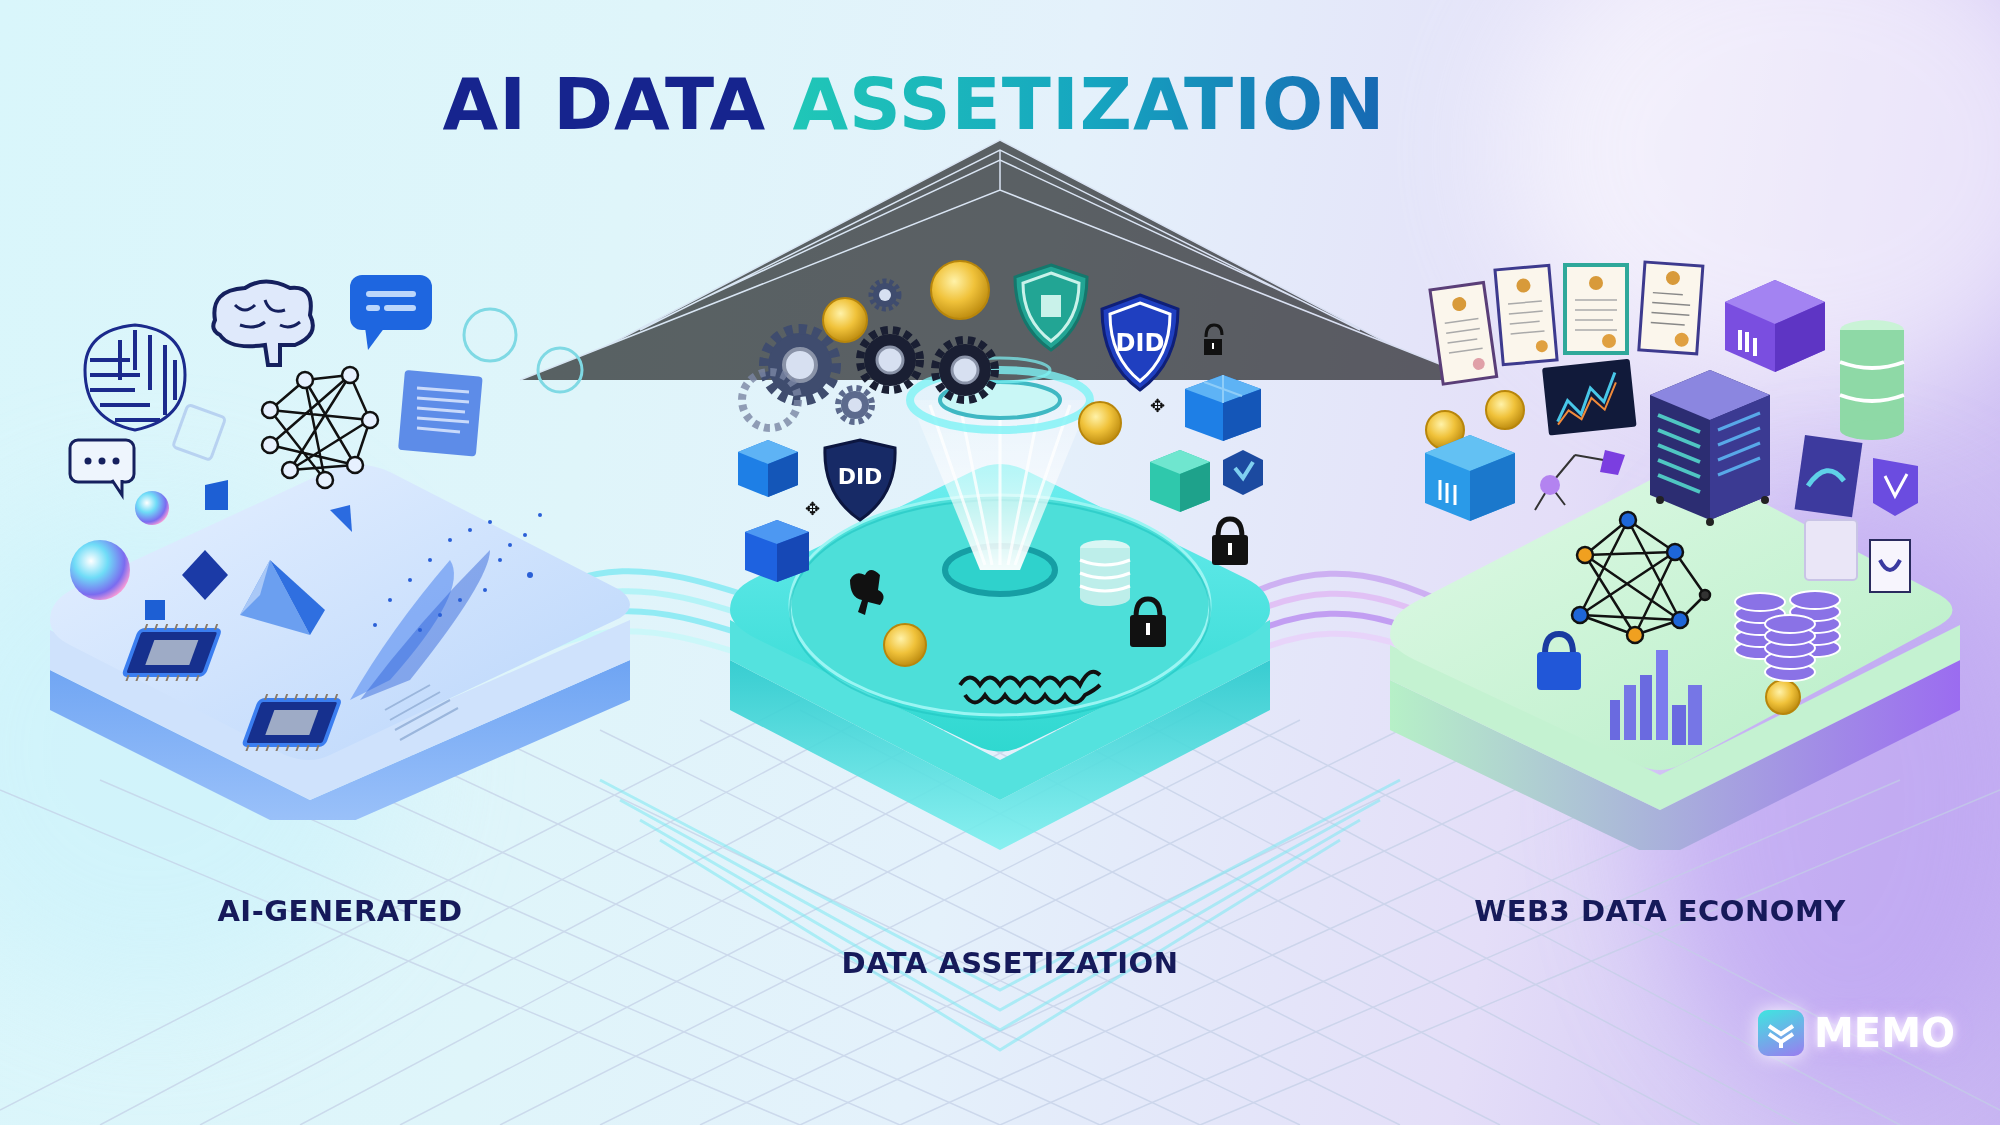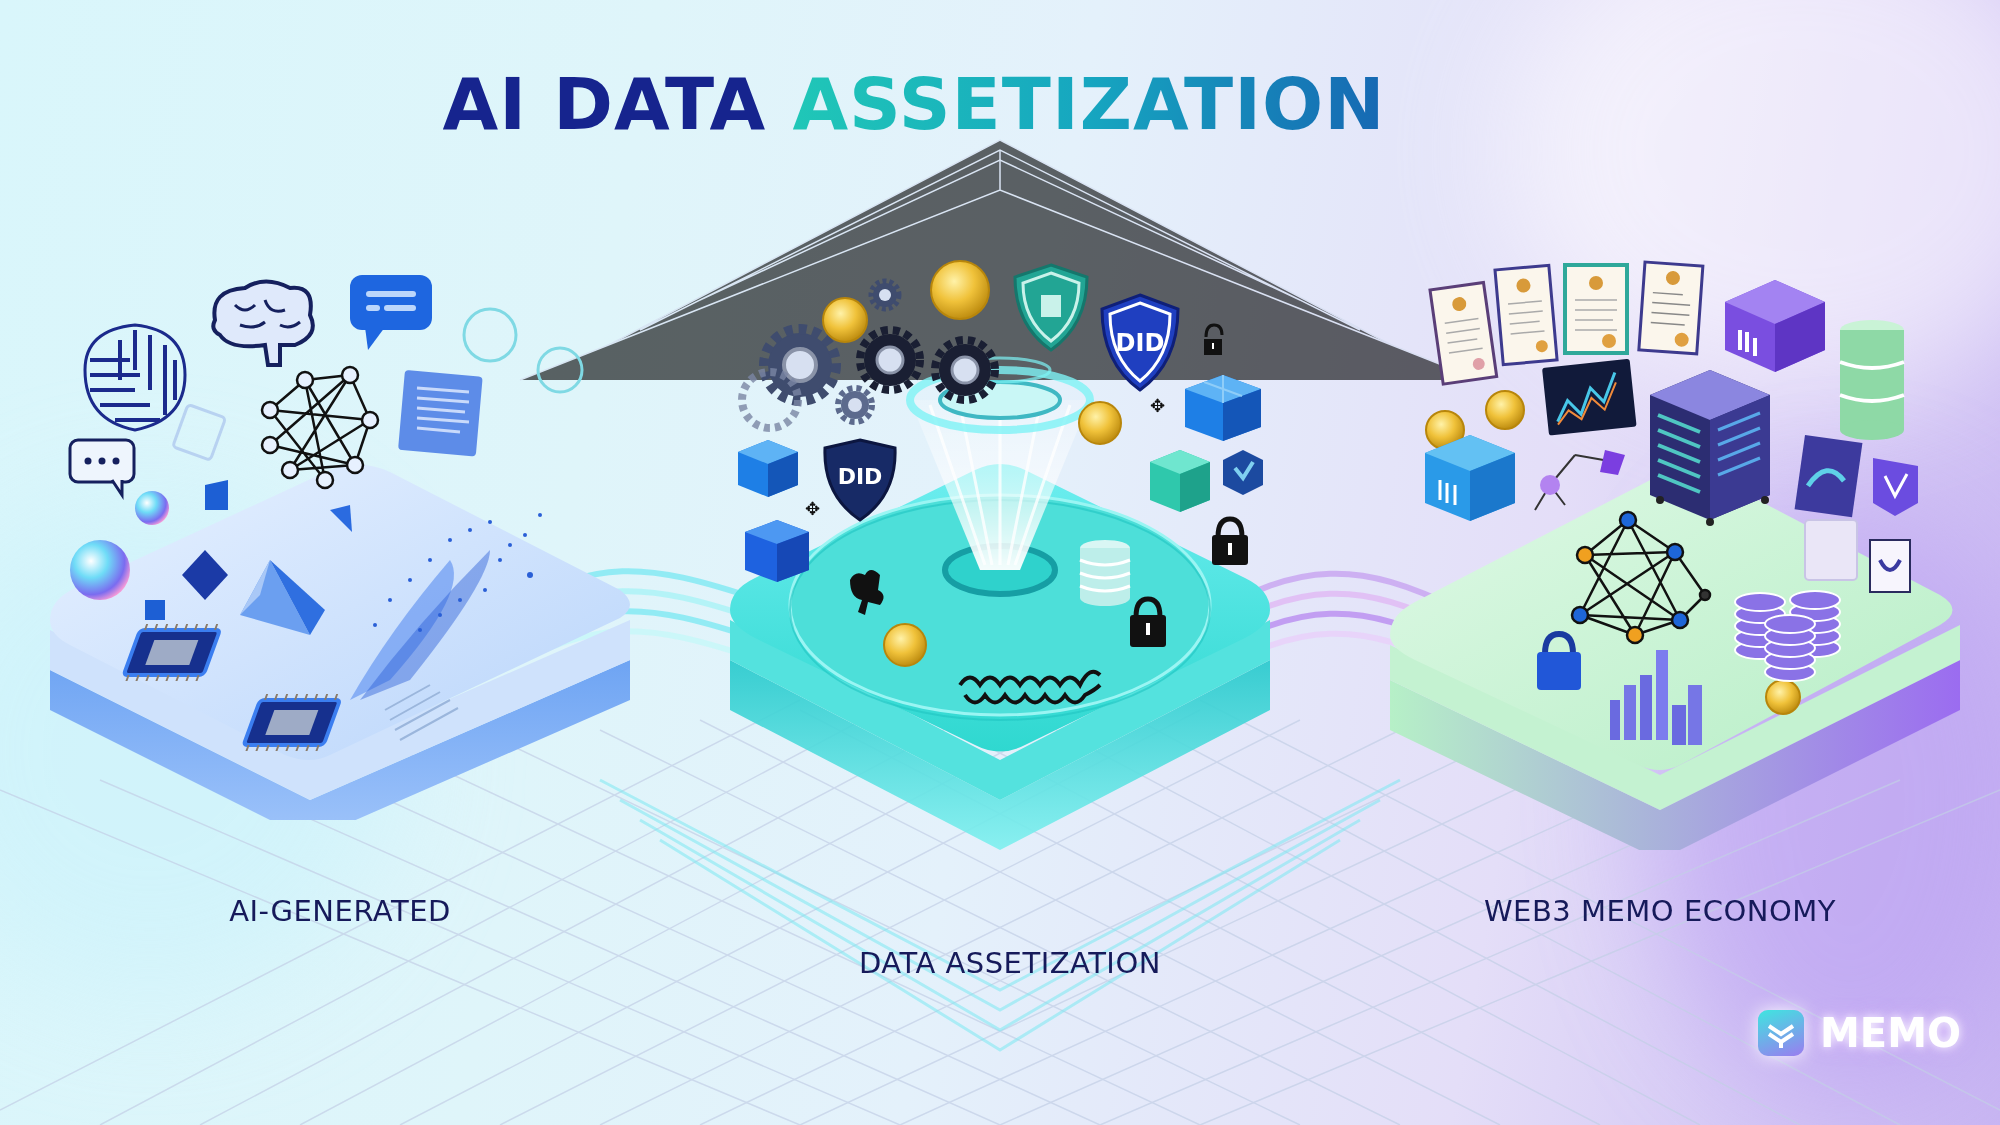--- a/index.html
+++ b/index.html
@@ -5,22 +5,22 @@
   html,body{margin:0;padding:0;}
   body{width:2000px;height:1125px;overflow:hidden;position:relative;
     font-family:"DejaVu Sans","Liberation Sans",sans-serif;
     background:linear-gradient(100deg,#d9f6fb 0%,#dff5fa 30%,#e4f1fb 50%,#e4def8 75%,#c8b6f2 100%);}
   .bg-glow{position:absolute;border-radius:50%;filter:blur(60px);opacity:.55;pointer-events:none;}
   .grid{position:absolute;left:0;top:0;width:2000px;height:1125px;pointer-events:none;}
   .title{position:absolute;left:0;top:62px;width:1828px;text-align:center;font-weight:bold;
     font-size:72px;letter-spacing:1px;color:#16248e;}
   .title .accent{background:linear-gradient(90deg,#20c7b7,#16a6c0,#1668b3);-webkit-background-clip:text;background-clip:text;color:transparent;}
   .stage{position:absolute;}
-  .label{position:absolute;text-align:center;font-weight:normal;font-size:29px;color:#161a5a;line-height:35px;letter-spacing:.5px;}
-  .logo{position:absolute;left:1758px;top:1010px;display:flex;align-items:center;gap:16px;}
+  .label{position:absolute;text-align:center;font-weight:bold;font-size:29px;color:#161a5a;line-height:35px;letter-spacing:.5px;}
+  .logo{position:absolute;left:1758px;top:1010px;display:flex;align-items:center;gap:10px;}
   .logo-mark{width:46px;height:46px;border-radius:10px;background:linear-gradient(160deg,#3ee6e0,#9a7cf0);
     box-shadow:0 0 18px rgba(255,255,255,.9);display:flex;align-items:center;justify-content:center;}
   .logo-text{font-weight:bold;font-size:40px;color:#fff;text-shadow:0 0 10px rgba(255,255,255,.9),0 0 20px rgba(220,180,255,.8);}
   svg text{font-family:"DejaVu Sans","Liberation Sans",sans-serif;}
 </style>
 </head>
 <body>
 
 <div class="bg-glow" style="left:1500px;top:-100px;width:600px;height:500px;background:#ffffff;"></div>
 <div class="bg-glow" style="left:1650px;top:500px;width:400px;height:600px;background:#b79af2;"></div>
@@ -518,21 +518,21 @@
   </g>
 </svg>
 
 <div class="label" style="left:170px;top:894px;width:340px;">
   <div>AI-GENERATED</div>
 </div>
 <div class="label" style="left:800px;top:946px;width:420px;">
   <div>DATA ASSETIZATION</div>
 </div>
 <div class="label" style="left:1460px;top:894px;width:400px;">
-  <div>WEB3 MEMO ECONOMY</div>
+  <div>WEB3 DATA ECONOMY</div>
 </div>
 
 <div class="logo">
   <div class="logo-mark">
     <svg width="34" height="34" viewBox="0 0 34 34">
         <path d="M5 10 L17 18 L29 10" stroke="#fff" stroke-width="4" fill="none"></path>
         <path d="M5 18 L17 26 L29 18" stroke="#fff" stroke-width="4" fill="none"></path>
         <path d="M17 26 L17 32" stroke="#fff" stroke-width="4"></path>
       </svg>
   </div>

